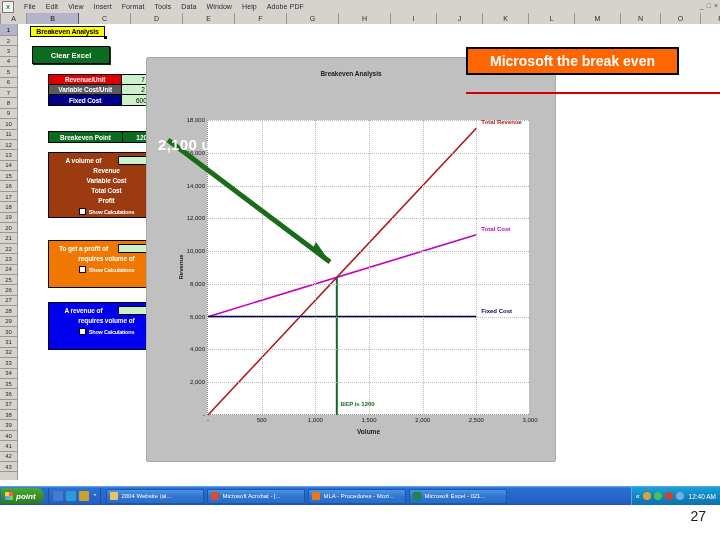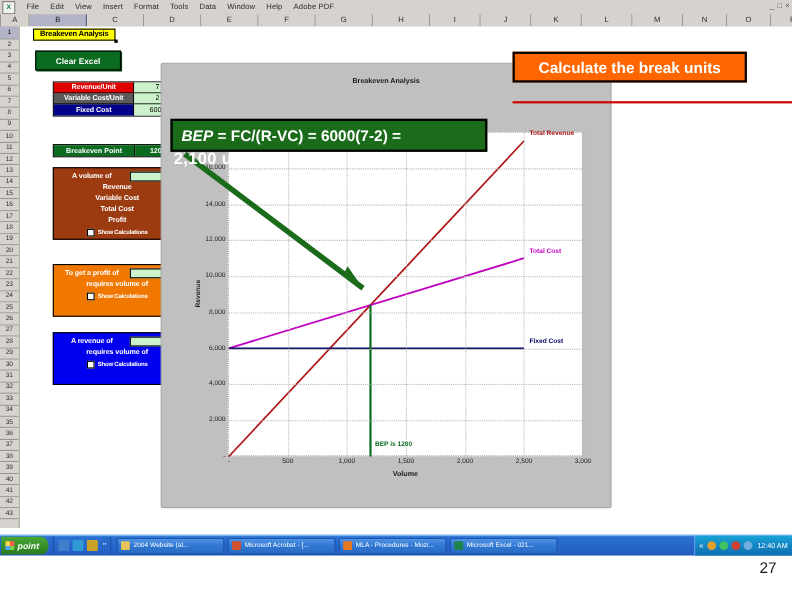--- a/index.html
+++ b/index.html
@@ -501,27 +501,24 @@
 
     </div>
   </div>
 
   <svg class="arrow-svg">
     <line x1="168" y1="140" x2="330" y2="262" stroke="#1a6b1a" stroke-width="5"></line>
     <polygon points="330,262 312,250 316,242" fill="#1a6b1a"></polygon>
   </svg>
 
   <div class="callout callout-orange">
-    <span class="ct">Calculate the break units</span>
+    <span class="ct">Microsoft the break even</span>
   </div>
   <div class="red-rule"></div>
 
-  <div class="callout callout-green">
-    <span class="ct"><span>BEP</span><span class="nonital"> = FC/(R-VC) = 6000(7-2) = </span></span>
-  </div>
   <div class="green-overflow">2,100 units</div>
 
   <div class="white-gap"></div>
   <div class="taskbar">
     <div class="start-btn">
       <span class="start-flag"></span>
       <span>point</span>
     </div>
     <div class="qlaunch">
       <span class="ql-ico" style="background:#3f7ecb"></span>

